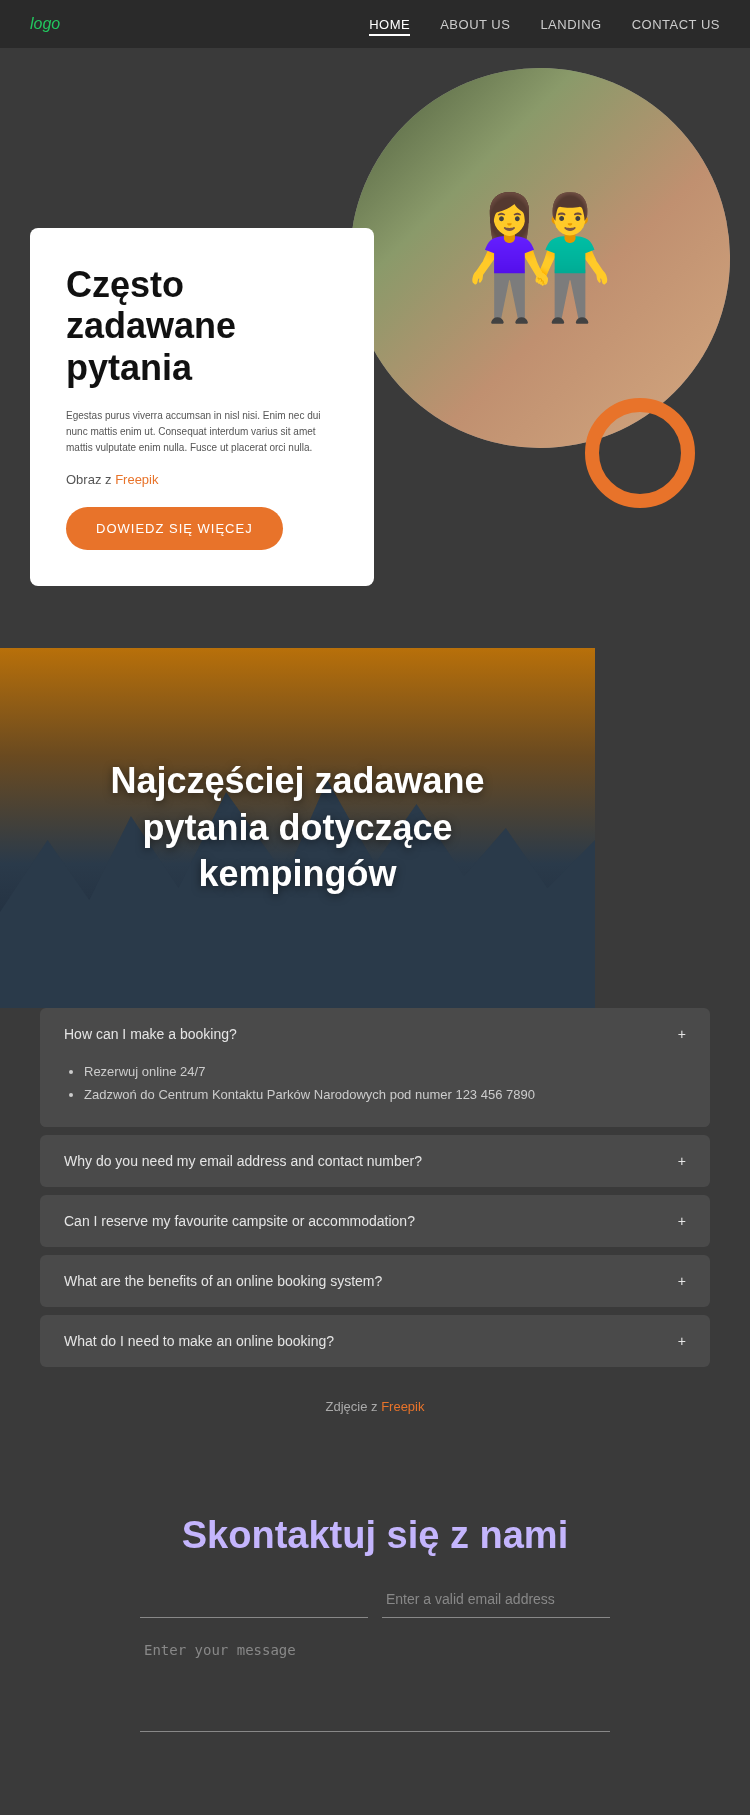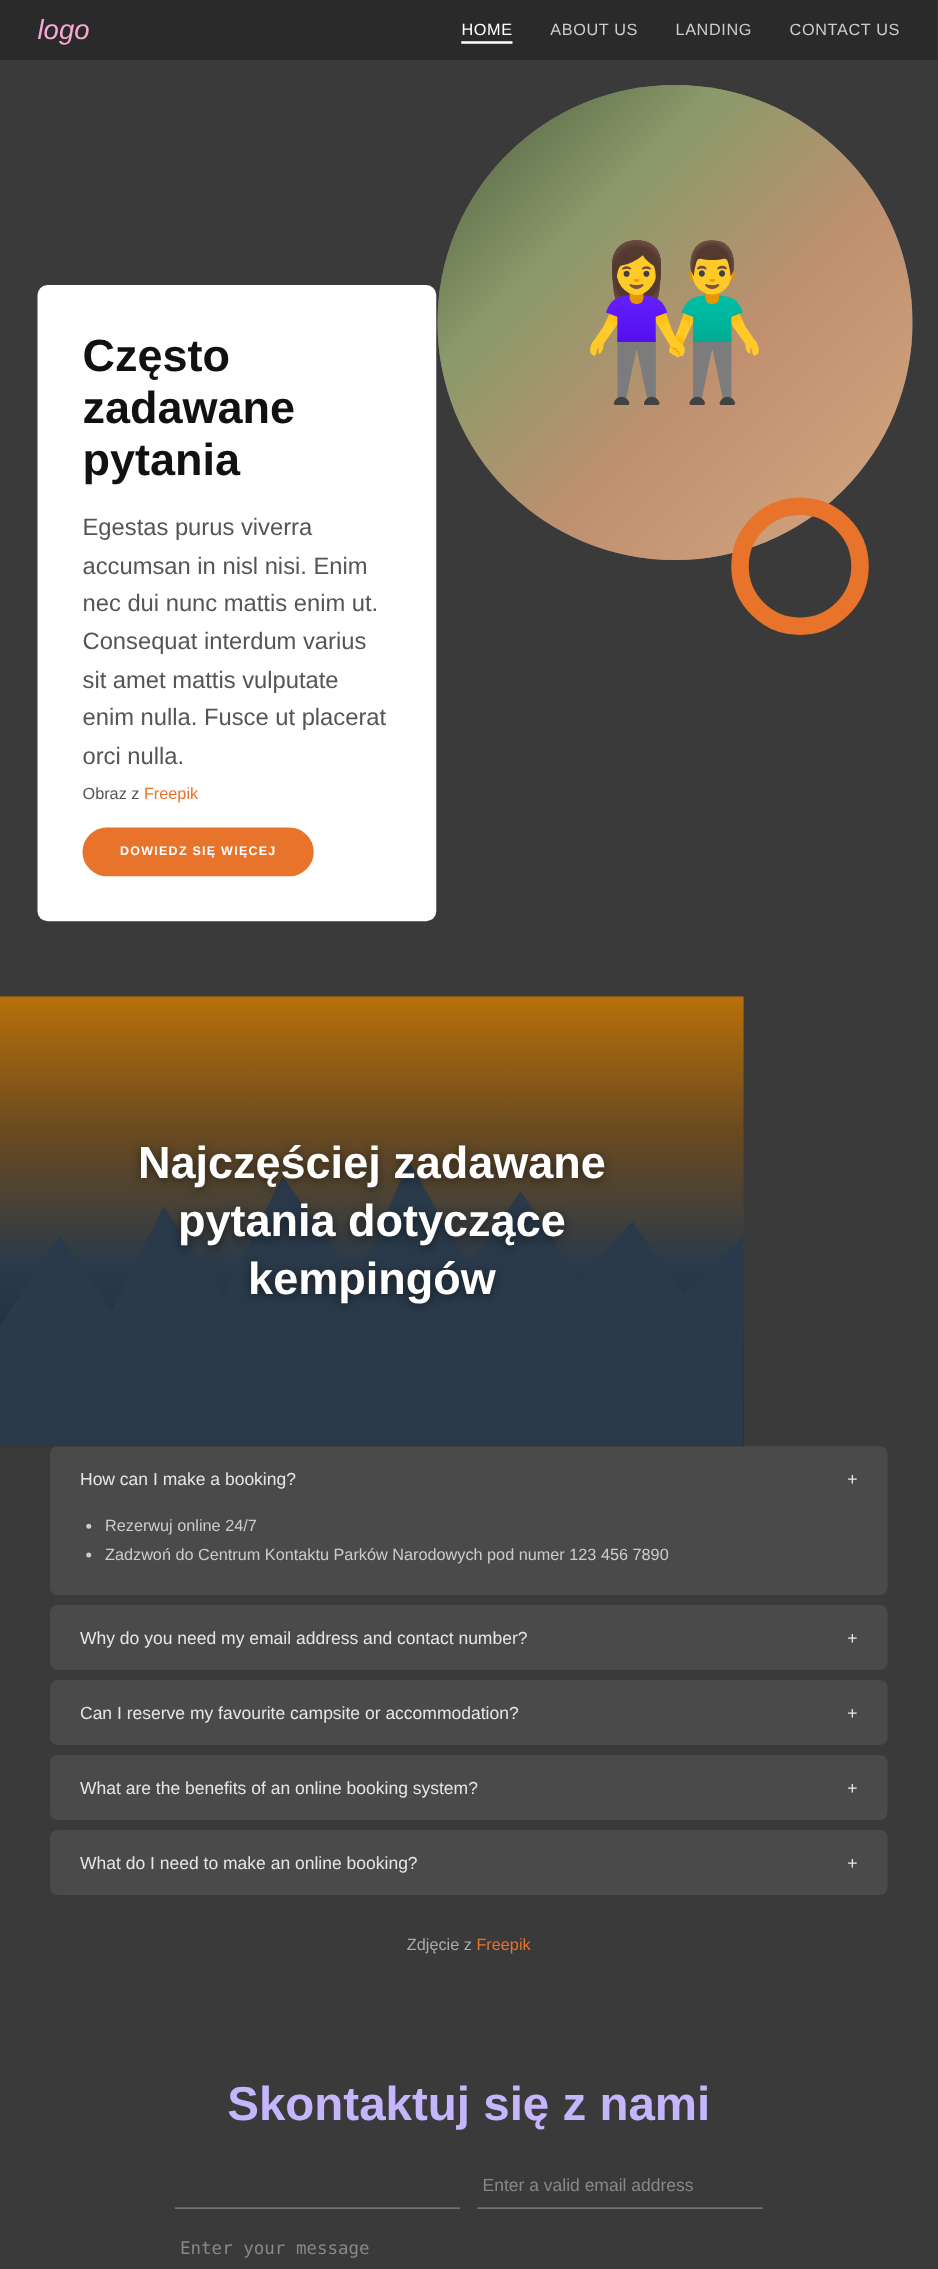--- a/index.html
+++ b/index.html
@@ -13,22 +13,22 @@
     
     nav {
       background: #2a2a2a;
       display: flex;
       align-items: center;
       justify-content: space-between;
       padding: 0 30px;
       height: 48px;
     }
     .nav-logo {
-      color: #f9a8d4;
-      font-size: 22px;
+      color: #22c55e;
+      font-size: 16px;
       font-style: italic;
       font-weight: 300;
     }
     .nav-links {
       display: flex;
       gap: 30px;
       list-style: none;
       align-items: flex-end;
     }
     .nav-links li a {
@@ -76,55 +76,55 @@
       border: 14px solid #e8732a;
       background: transparent;
     }
 
     .hero-card {
       position: relative;
       background: #fff;
       color: #222;
       border-radius: 8px;
       padding: 36px 36px 36px 36px;
-      width: 319px;
+      width: 344px;
       margin-top: 140px;
       z-index: 2;
     }
     .hero-card h1 {
       font-size: 36px;
       font-weight: 800;
       line-height: 1.15;
       margin-bottom: 20px;
       color: #111;
     }
     .hero-card p {
-      font-size: 19px;
+      font-size: 10px;
       color: #555;
       line-height: 1.6;
-      margin-bottom: 6px;
+      margin-bottom: 16px;
     }
     .hero-card .freepik-link {
       font-size: 13px;
       color: #555;
       margin-bottom: 20px;
       display: block;
     }
     .hero-card .freepik-link a {
       color: #e8732a;
       text-decoration: none;
     }
     .hero-btn {
       background: #e8732a;
       color: #fff;
       border: none;
       border-radius: 30px;
       padding: 14px 30px;
-      font-size: 10px;
-      font-weight: 700;
+      font-size: 13px;
+      font-weight: 400;
       letter-spacing: 1px;
       cursor: pointer;
       display: inline-block;
     }
 
     
     .mountain-section {
       position: relative;
       width: 595px;
       height: 360px;

